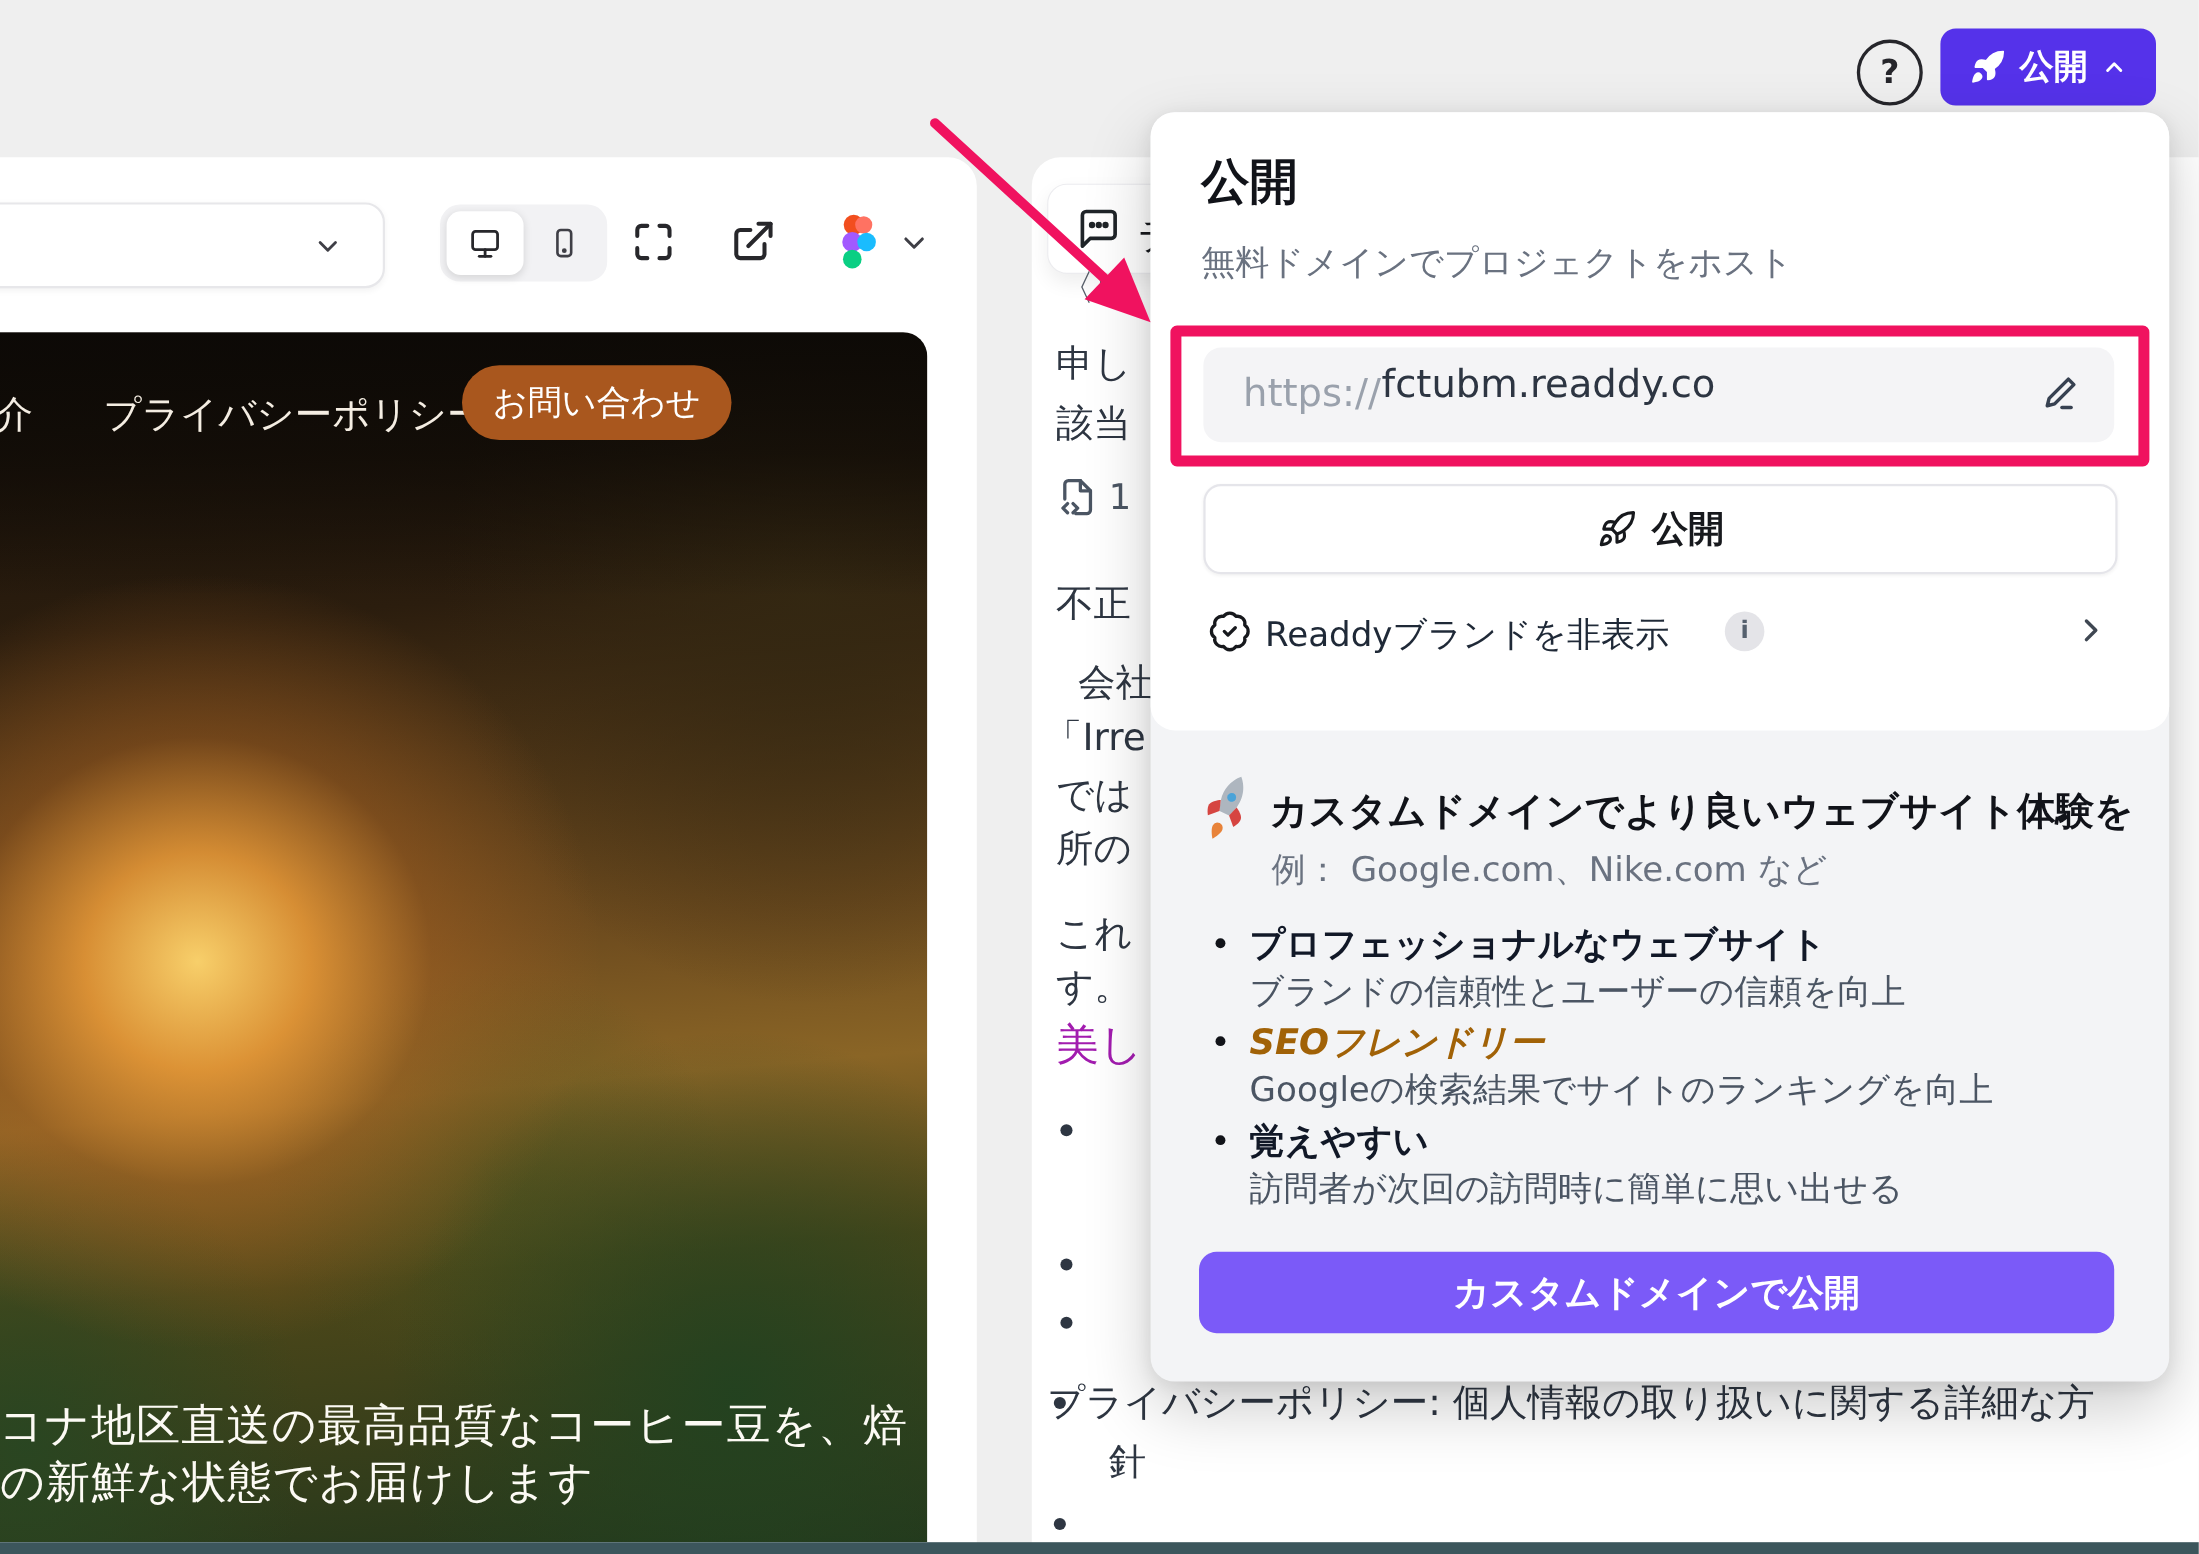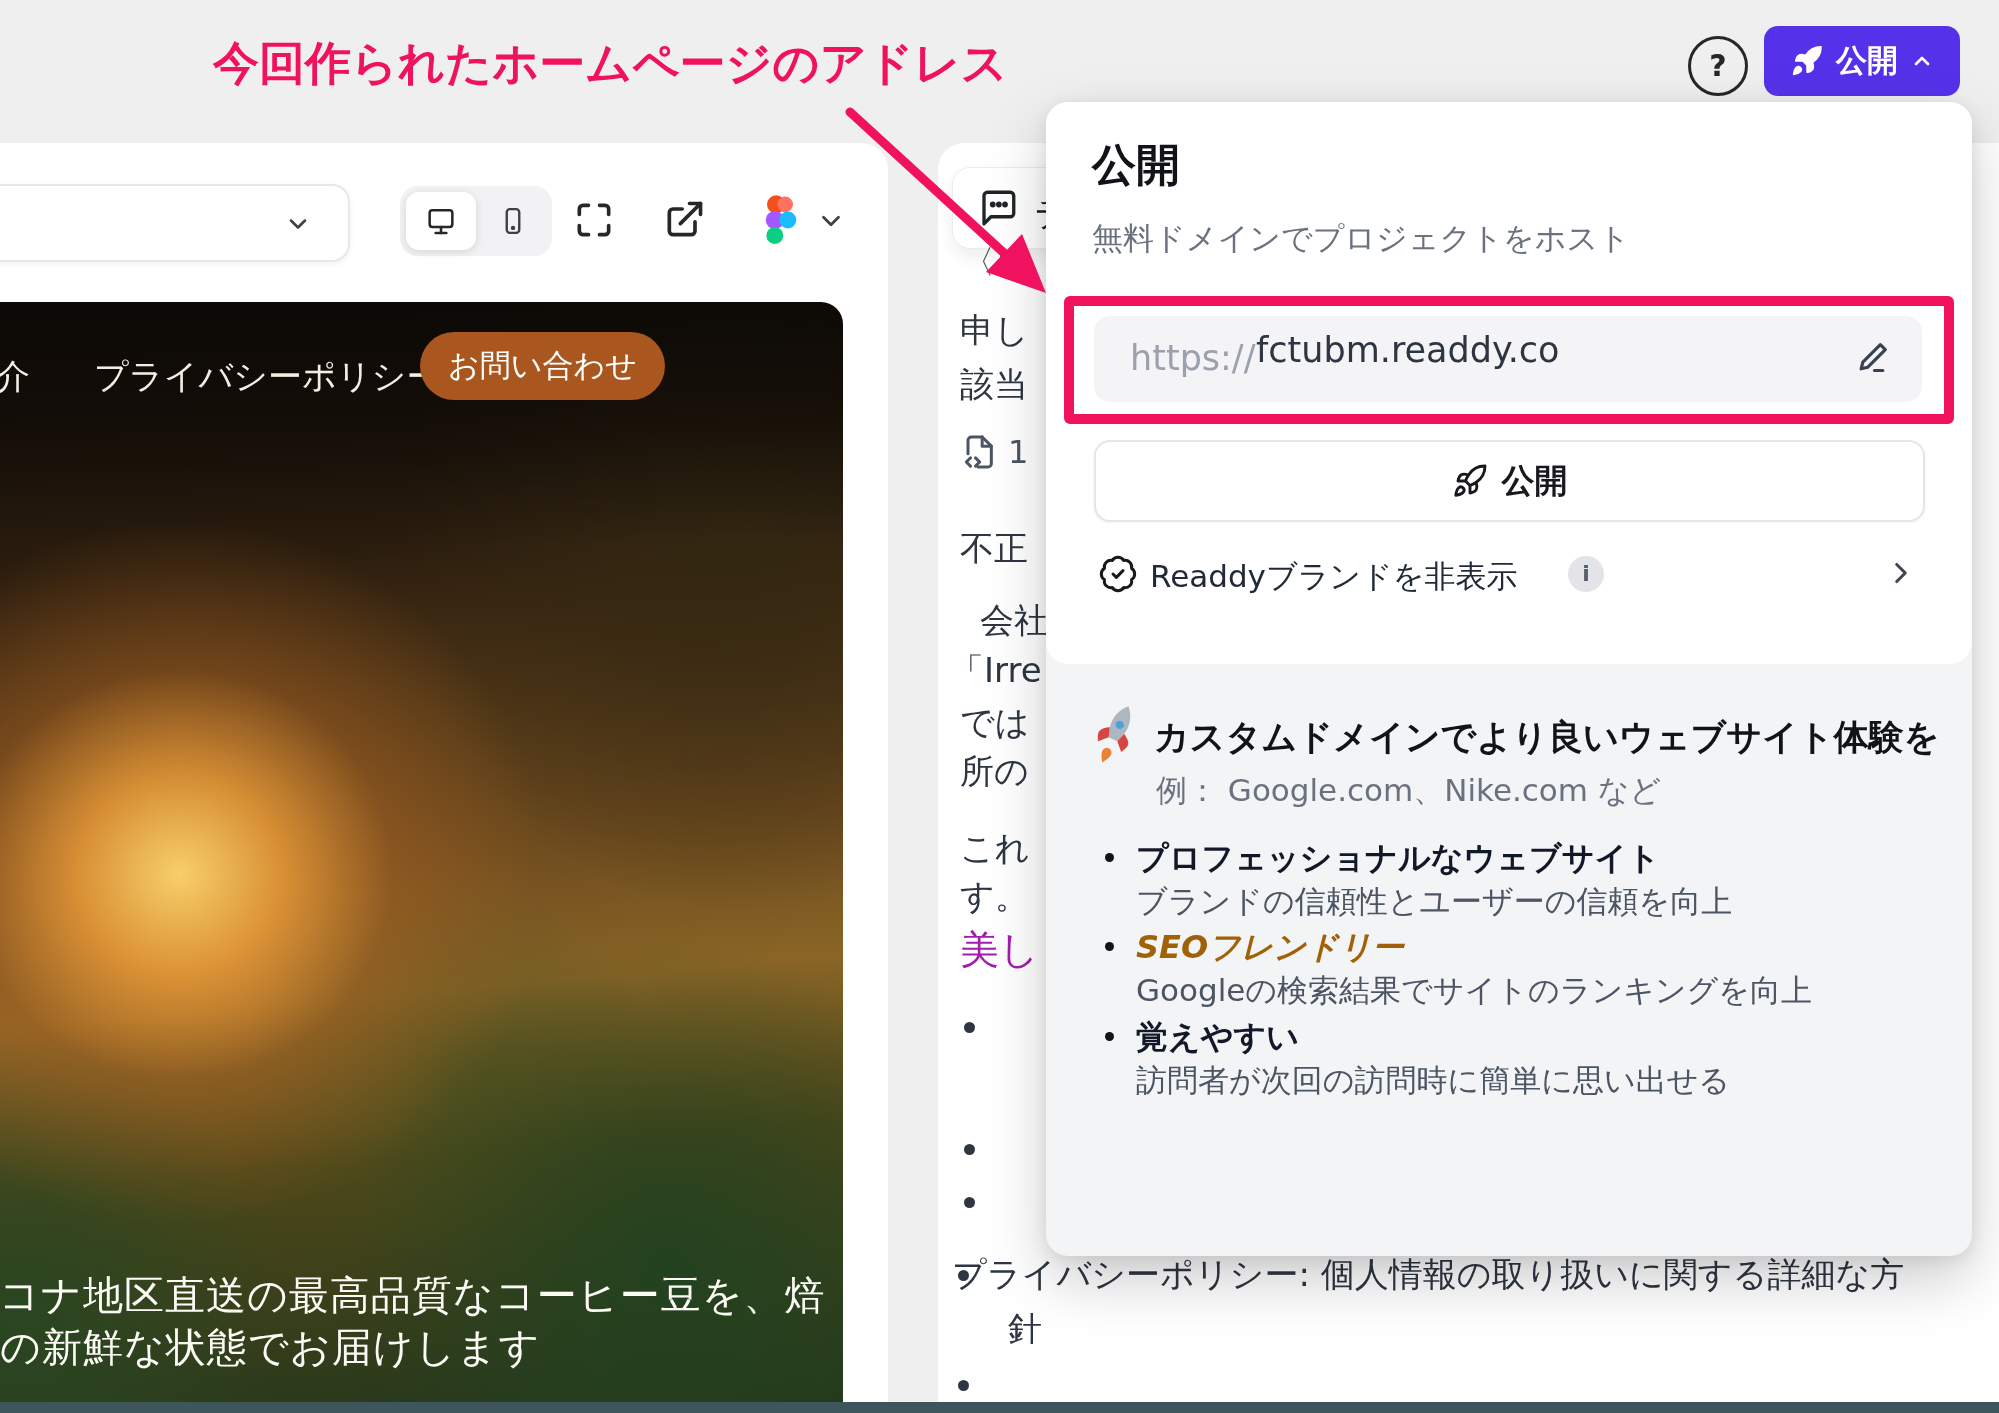--- a/index.html
+++ b/index.html
@@ -235,23 +235,25 @@
     <div class="abs t" style="left:90px;top:779px;font-size:31px;color:#4b5563;">ブランドの信頼性とユーザーの信頼を向上</div>
 
     <div class="abs dot" style="left:59px;top:840px;width:9px;height:9px;background:#111319;"></div>
     <div class="abs t" style="left:90px;top:824px;font-size:32px;font-weight:bold;color:#a16207;font-style:italic;">SEOフレンドリー</div>
     <div class="abs t" style="left:90px;top:868px;font-size:31px;color:#4b5563;">Googleの検索結果でサイトのランキングを向上</div>
 
     <div class="abs dot" style="left:59px;top:930px;width:9px;height:9px;background:#111319;"></div>
     <div class="abs t" style="left:90px;top:914px;font-size:32px;font-weight:bold;color:#111827;">覚えやすい</div>
     <div class="abs t" style="left:90px;top:958px;font-size:31px;color:#4b5563;">訪問者が次回の訪問時に簡単に思い出せる</div>
 
+    <div class="abs" style="left:44px;top:1036px;width:832px;height:74px;background:#7B5AF8;border-radius:16px;display:flex;align-items:center;justify-content:center;">
+      <span class="t" style="font-size:33px;font-weight:600;color:#fff;">カスタムドメインで公開</span>
+    </div>
   </div>
 
   <div class="abs" style="left:0;top:1402px;width:1999px;height:11px;background:#3C565C;z-index:20;"></div>
 
-  <div class="abs t" style="left:213px;top:33px;font-size:46px;font-weight:bold;color:#F0125F;z-index:60;">今回作られたホームページのアドレス</div>
   <svg class="abs" style="left:0;top:0;z-index:60;pointer-events:none;" width="1999" height="1413" viewBox="0 0 1999 1413">
     <line x1="850" y1="112" x2="1004" y2="253" stroke="#F0125F" stroke-width="9" stroke-linecap="round"></line>
     <polygon points="1046,293 986,272 1022,234" fill="#F0125F"></polygon>
   </svg>
 
 </div>
 
 </body></html>

